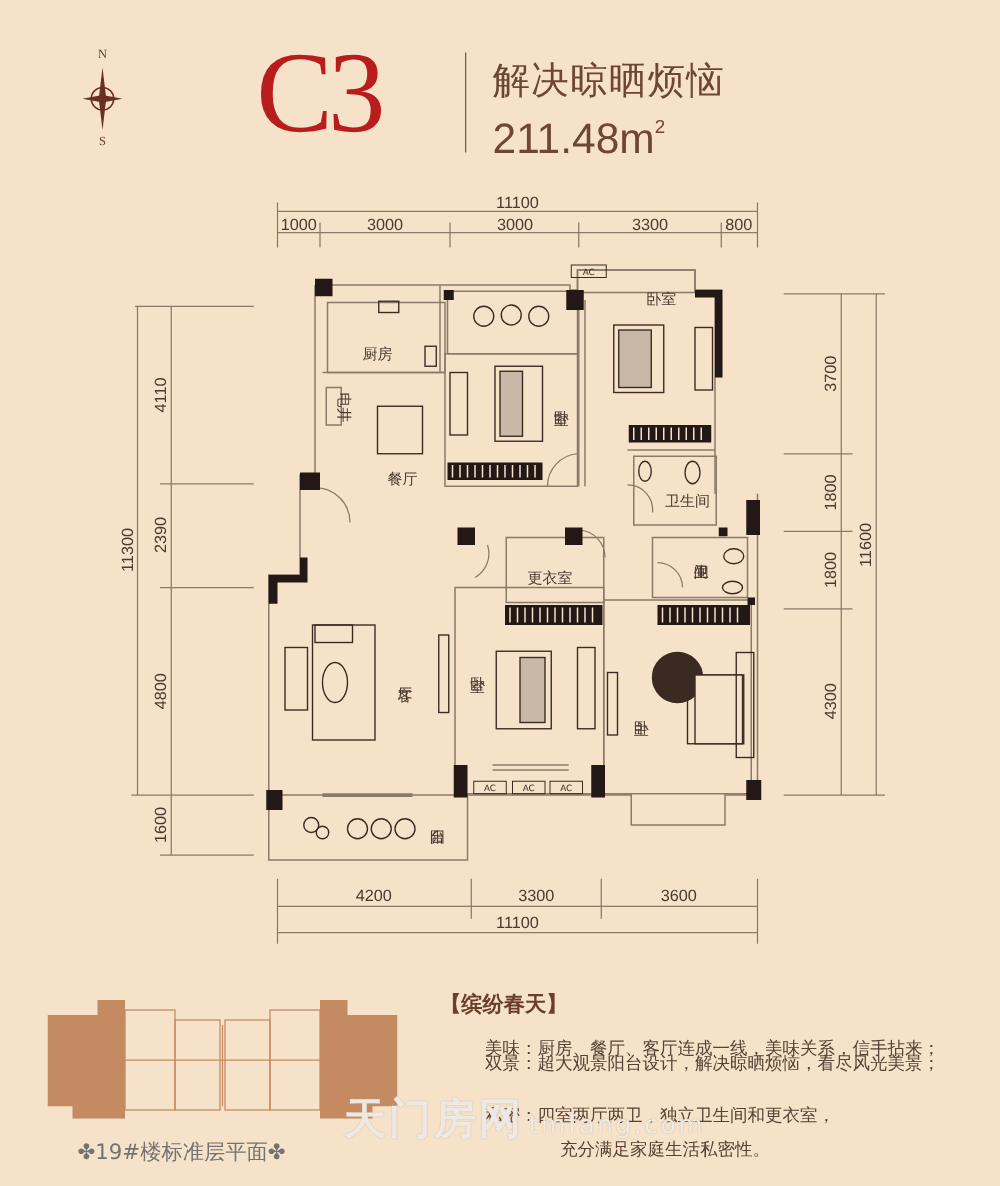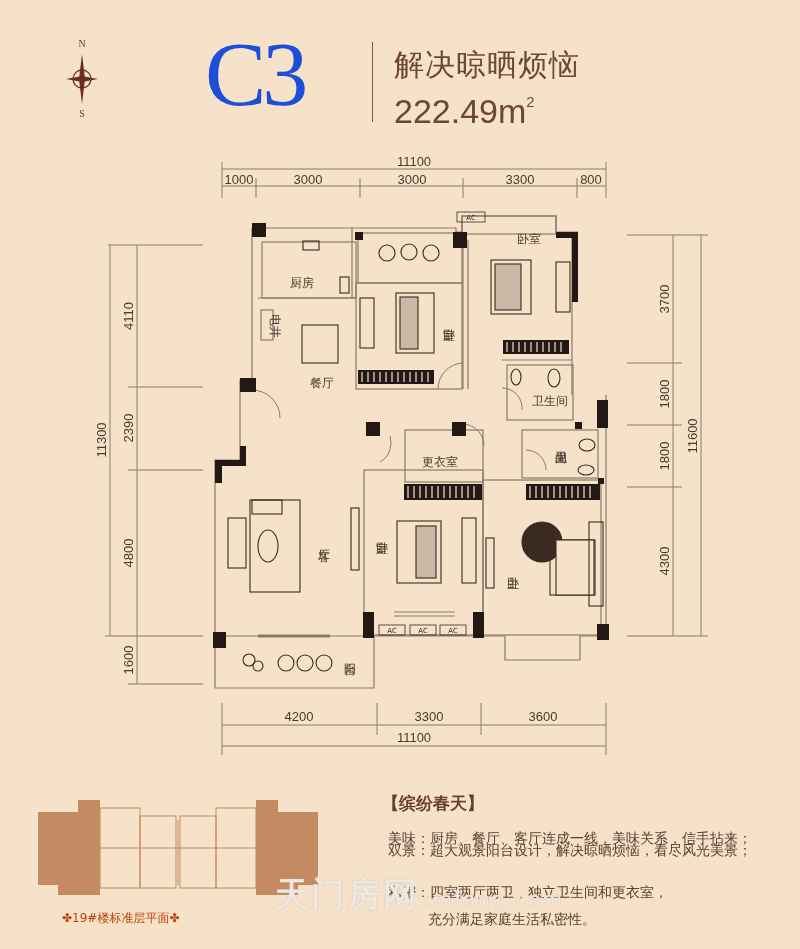--- a/index.html
+++ b/index.html
@@ -2,53 +2,53 @@
 <html><head>
 <meta charset="utf-8">
 <style>
   html,body{margin:0;padding:0;}
   body{width:800px;height:949px;background:#f5e2c8;position:relative;overflow:hidden;font-family:"DejaVu Sans","Liberation Sans",sans-serif;color:#6b4a37;}
   .abs{position:absolute;}
   .compass{left:54px;top:38px;width:56px;height:84px;}
   .compass .n,.compass .s{position:absolute;left:0;width:56px;text-align:center;font-family:"Liberation Serif","DejaVu Serif",serif;font-size:10px;color:#6b3a2e;}
   .compass .n{top:0;} .compass .s{top:70px;}
   .compass svg{position:absolute;left:12px;top:14px;}
-  .plan-code{left:205px;top:28px;font-family:"Liberation Serif","DejaVu Serif",serif;font-size:92px;line-height:92px;color:#1d4ed8;letter-spacing:-4px;}
+  .plan-code{left:205px;top:28px;font-family:"Liberation Serif","DejaVu Serif",serif;font-size:92px;line-height:92px;color:#b91c1c;letter-spacing:-4px;}
   .divider{left:372px;top:42px;width:1px;height:80px;background:#7a5a45;}
   .layout-title{left:394px;top:48px;font-size:30px;line-height:34px;color:#6e4733;letter-spacing:1px;}
   .area{left:394px;top:88px;font-family:"Liberation Sans",sans-serif;font-size:34px;line-height:36px;color:#6e4733;}
   .area sup{font-size:15px;position:relative;top:-4px;}
   svg.plan{left:0;top:0;}
   .dim{font-family:"Liberation Sans",sans-serif;font-size:13px;fill:#4a3a30;}
   .room{font-family:"DejaVu Sans",sans-serif;font-size:12px;fill:#4a3a30;}
-  .feature-title{left:382px;top:792px;font-size:17px;font-weight:bold;color:#6b3f2a;}
+  .feature-title{left:352px;top:792px;font-size:17px;font-weight:bold;color:#6b3f2a;}
   .feature-line{left:388px;font-size:14px;color:#5a4035;white-space:nowrap;text-align:center;}
   .feature-line .k{display:inline-block;}
   .keyplan{left:38px;top:800px;width:280px;height:95px;}
-  .keyplan-caption{left:62px;top:910px;font-size:12px;color:#c2410c;}
+  .keyplan-caption{left:62px;top:910px;font-size:17px;color:#737373;}
   .watermark{left:275px;top:872px;font-size:34px;color:rgba(255,255,255,0.75);letter-spacing:2px;font-weight:bold;text-shadow:0 0 1px #b9a48f;text-align:right;}
   .watermark .sm{font-size:20px;font-weight:normal;margin-left:4px;}
 </style>
 </head>
 <body>
 
 <div class="abs compass">
   <div class="n">N</div>
   <svg width="32" height="54" viewBox="0 0 32 54">
     <circle cx="16" cy="27" r="9" fill="none" stroke="#6b2e22" stroke-width="1.3"></circle>
     <polygon points="16,2 19,27 16,52 13,27" fill="#6b2e22"></polygon>
     <polygon points="0,27 16,24 32,27 16,30" fill="#6b2e22"></polygon>
   </svg>
   <div class="s">S</div>
 </div>
 
 <div class="abs plan-code">C3</div>
 <div class="abs divider"></div>
 <div class="abs layout-title">解决晾晒烦恼</div>
-<div class="abs area"><span>222.49m</span><sup>2</sup></div>
+<div class="abs area"><span>211.48m</span><sup>2</sup></div>
 
 <svg class="abs plan" width="800" height="790" viewBox="0 0 800 790">
   <g stroke="#8a7a6a" stroke-width="1" fill="none">
 
     <line x1="222" y1="169" x2="606" y2="169"></line>
     <line x1="222" y1="186" x2="606" y2="186"></line>
     <line x1="222" y1="162" x2="222" y2="198"></line>
       <line x1="256" y1="178" x2="256" y2="198"></line>
     <line x1="360" y1="178" x2="360" y2="198"></line>
       <line x1="463" y1="178" x2="463" y2="198"></line>
@@ -261,15 +261,15 @@
     <line x1="140" y1="20" x2="140" y2="85"></line>
     <line x1="62" y1="48" x2="218" y2="48"></line>
   </g>
 </svg>
 <div class="abs keyplan-caption">✤19#楼标准层平面✤</div>
 
 <div class="abs feature-title">【缤纷春天】</div>
 <div class="abs feature-line" style="top:830px"><span class="k">美味：</span><span>厨房、餐厅、客厅连成一线，美味关系，信手拈来；</span></div>
 <div class="abs feature-line" style="top:842px"><span class="k">双景：</span><span>超大观景阳台设计，解决晾晒烦恼，看尽风光美景；</span></div>
 <div class="abs feature-line" style="top:884px"><span class="k">私密：</span><span>四室两厅两卫，独立卫生间和更衣室，</span></div>
-<div class="abs feature-line" style="top:911px;left:428px"><span>充分满足家庭生活私密性。</span></div>
+<div class="abs feature-line" style="top:911px;left:448px"><span>充分满足家庭生活私密性。</span></div>
 
 <div class="abs watermark"><span>天门房网</span><span class="sm">tmfang.com</span></div>
 
 </body></html>

